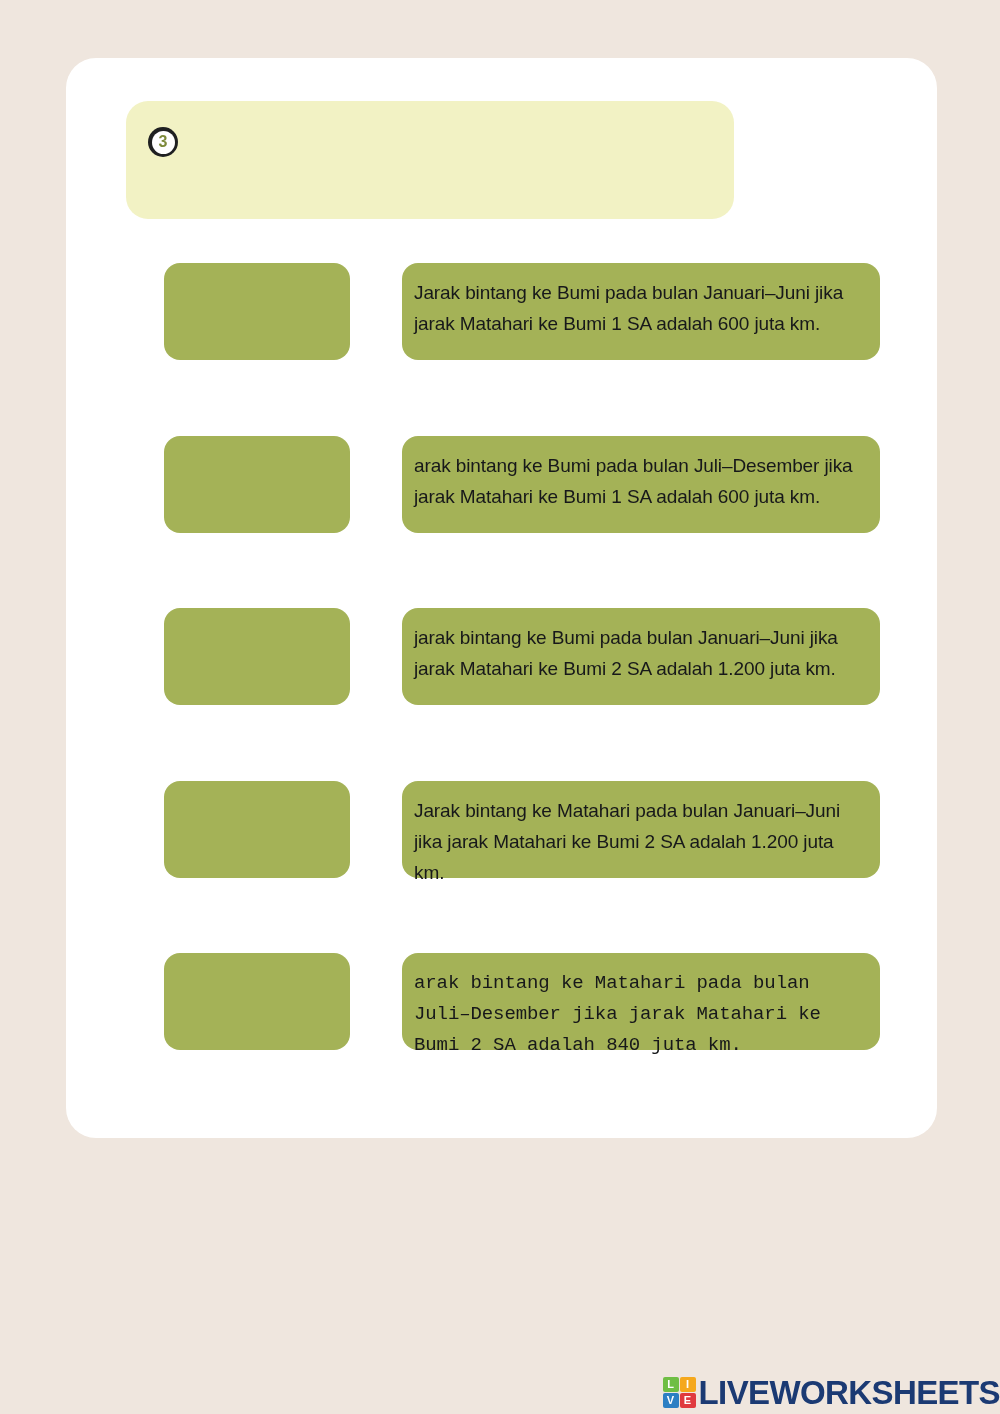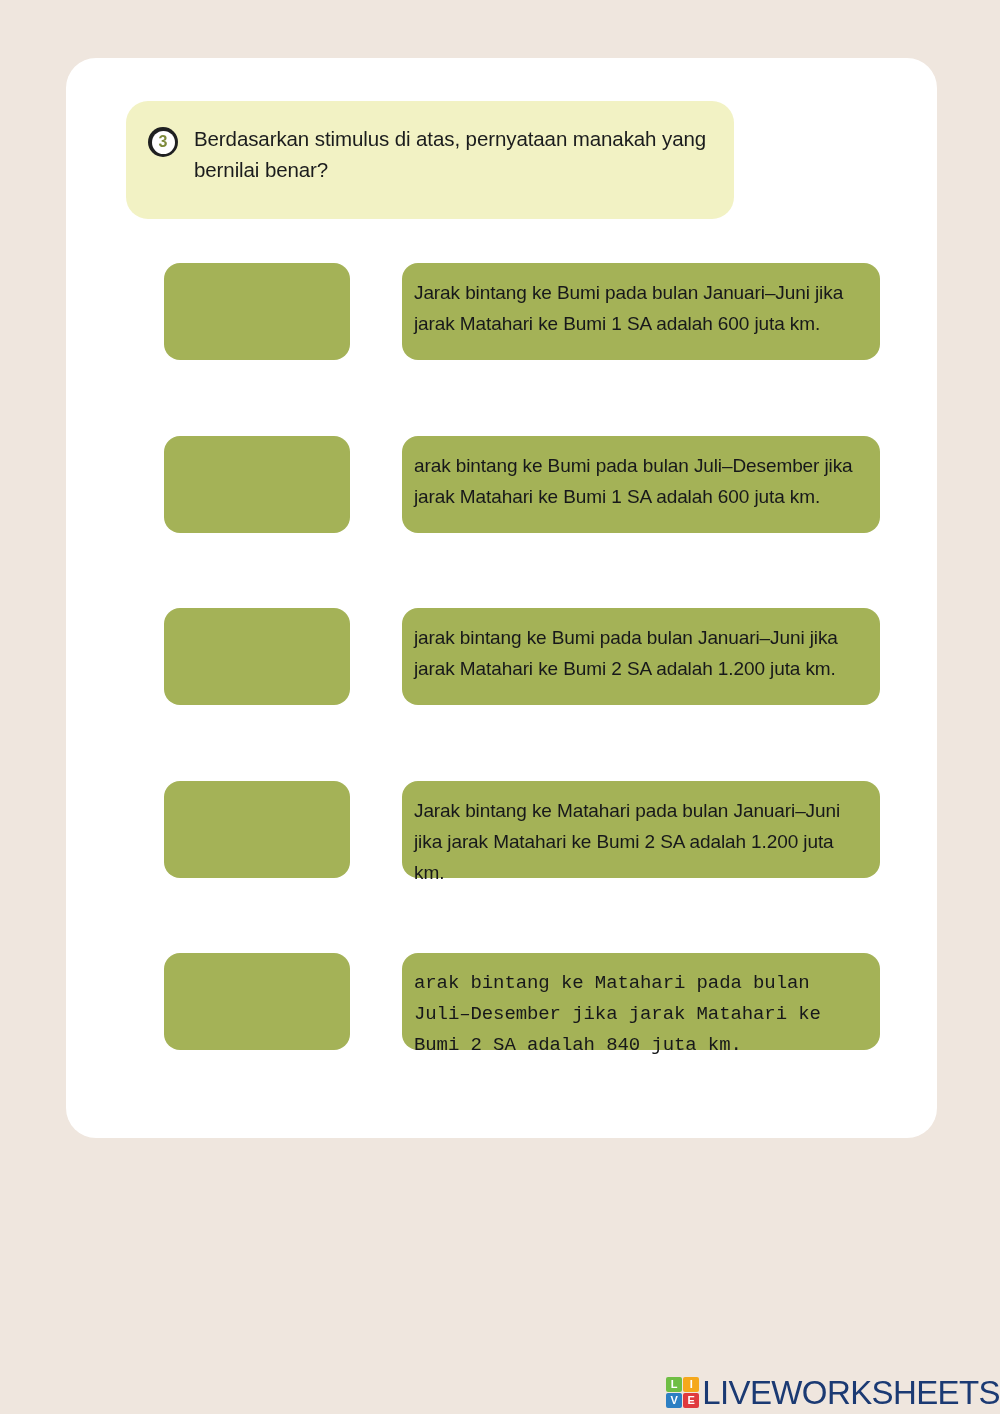--- a/index.html
+++ b/index.html
@@ -148,37 +148,36 @@
     line-height: 1;
   }
 
   .lw-l { background: #6FBE44; }
   .lw-i { background: #F5A81C; }
   .lw-v { background: #2C7FC3; }
   .lw-e { background: #E03A3E; }
 
   .lw-word {
     font-size: 33px;
-    font-weight: 400;
+    font-weight: 700;
     color: #1B3A73;
     letter-spacing: -0.6px;
     font-family: "Liberation Sans", sans-serif;
     line-height: 1;
   }
 </style>
 </head>
 <body>
 
 <div class="worksheet-card"></div>
 
 <div class="question-bubble">
   <div class="q-badge">
     <div class="q-badge-inner">3</div>
   </div>
-  <div class="q-text">Berdasarkan stimulus di atas, pernyataan manakah yang bernilai benar?</div>
 </div>
 
 <div class="options-area">
 
   <div class="option-row" style="top:0;">
     <div class="drop-zone" style="top:263px; height:97px;"></div>
     <div class="option-card" style="top:263px; height:97px;">Jarak bintang ke Bumi pada bulan Januari–Juni jika jarak Matahari ke Bumi 1 SA adalah 600 juta km.</div>
   </div>
 
   <div class="option-row" style="top:0;">

